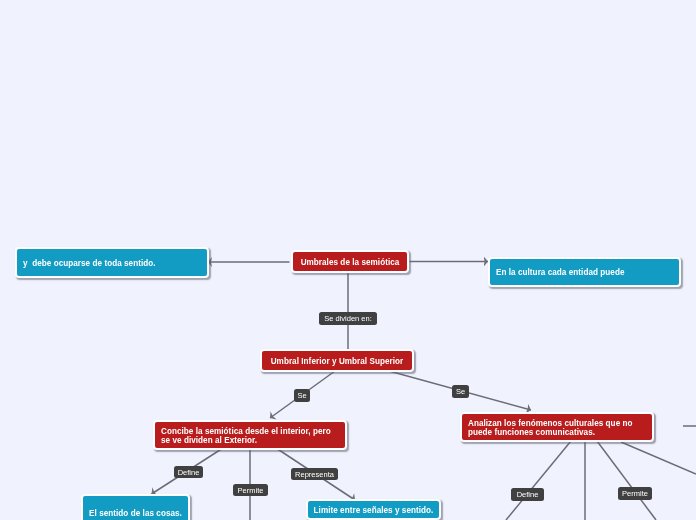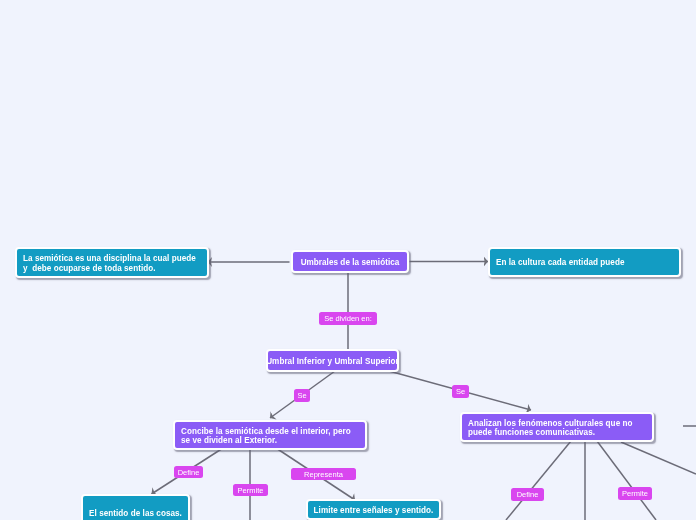--- a/index.html
+++ b/index.html
@@ -25,25 +25,25 @@
     will-change:transform;
     white-space:pre;
     display:flex;
     flex-direction:column;
     justify-content:center;padding-top:2.5px;
   }
   .node .ln{display:block;white-space:pre;}
   .node.center{align-items:center;}
   .node.left{align-items:flex-start;padding-left:6px;}
   .teal{background:#129cc3;}
-  .red{background:#8b5cf6;}
+  .red{background:#b91c1c;}
   .label{
     position:absolute;
     box-sizing:border-box;
-    background:#d946ef;
+    background:#404040;
     color:#ffffff;
     font-size:7.5px;
     font-weight:normal;
     border-radius:2.5px;
     white-space:pre;
     display:flex;align-items:center;justify-content:center;
     will-change:transform;
   }
 </style>
 </head>
@@ -66,28 +66,28 @@
         <line x1="250" y1="449" x2="250" y2="520"></line>
         <line x1="276" y1="448" x2="355" y2="500" marker-end="url(#arrow)"></line>
         <line x1="571" y1="441" x2="506" y2="520"></line>
         <line x1="585" y1="441" x2="585" y2="520"></line>
         <line x1="597" y1="441" x2="656" y2="520"></line>
         <line x1="621" y1="442" x2="696" y2="474"></line>
         <line x1="683" y1="426" x2="696" y2="426"></line>
       </g>
   </svg>
 <div class="node red center" style="left: 291px; top: 250px; width: 118px; height: 23px;"><span class="ln">Umbrales de la semiótica</span></div>
-    <div class="node teal left" style="left: 15px; top: 247px; width: 194px; height: 31px;"><span class="ln">La semiótica es una disciplina la cual puede</span><span class="ln">y  debe ocuparse de toda sentido.</span></div>
-    <div class="node teal left" style="left: 488px; top: 247px; width: 193px; height: 30px;"><span class="ln">En la cultura cada entidad puede</span></div>
-    <div class="node red center" style="left: 266px; top: 349px; width: 133px; height: 23px;"><span class="ln">Umbral Inferior y Umbral Superior</span></div>
-    <div class="node red left" style="left: 153px; top: 420px; width: 194px; height: 30px; margin-left: 20px;"><span class="ln">Concibe la semiótica desde el interior, pero</span><span class="ln">se ve dividen al Exterior.</span></div>
+    <div class="node teal left" style="left: 15px; top: 247px; width: 194px; height: 31px;"><span class="ln">y  debe ocuparse de toda sentido.</span></div>
+    <div class="node teal left" style="left: 488px; top: 257px; width: 193px; height: 30px;"><span class="ln">En la cultura cada entidad puede</span></div>
+    <div class="node red center" style="left: 260px; top: 349px; width: 154px; height: 23px;"><span class="ln">Umbral Inferior y Umbral Superior</span></div>
+    <div class="node red left" style="left: 153px; top: 420px; width: 194px; height: 30px;"><span class="ln">Concibe la semiótica desde el interior, pero</span><span class="ln">se ve dividen al Exterior.</span></div>
     <div class="node red left" style="left: 460px; top: 412px; width: 194px; height: 30px;"><span class="ln">Analizan los fenómenos culturales que no</span><span class="ln">puede funciones comunicativas.</span></div>
     <div class="node teal center" style="left: 81px; top: 494px; width: 109px; height: 37px;"><span class="ln">El sentido de las cosas.</span></div>
     <div class="node teal center" style="left: 306px; top: 499px; width: 135px; height: 21px;"><span class="ln">Limite entre señales y sentido.</span></div>
     <div class="label" style="left: 319px; top: 312px; width: 58px; height: 13px;">Se dividen en:</div>
     <div class="label" style="left: 294px; top: 389px; width: 16px; height: 13px;">Se</div>
     <div class="label" style="left: 452px; top: 385px; width: 17px; height: 13px;">Se</div>
     <div class="label" style="left: 174px; top: 466px; width: 29px; height: 12px;">Define</div>
     <div class="label" style="left: 233px; top: 484px; width: 35px; height: 12px;">Permite</div>
-    <div class="label" style="left: 291px; top: 468px; width: 65px; height: 12px;">Representa</div>
+    <div class="label" style="left: 291px; top: 468px; width: 47px; height: 12px;">Representa</div>
     <div class="label" style="left: 511px; top: 488px; width: 33px; height: 13px;">Define</div>
     <div class="label" style="left: 618px; top: 487px; width: 34px; height: 13px;">Permite</div>
   </div>
 
 </body></html>

